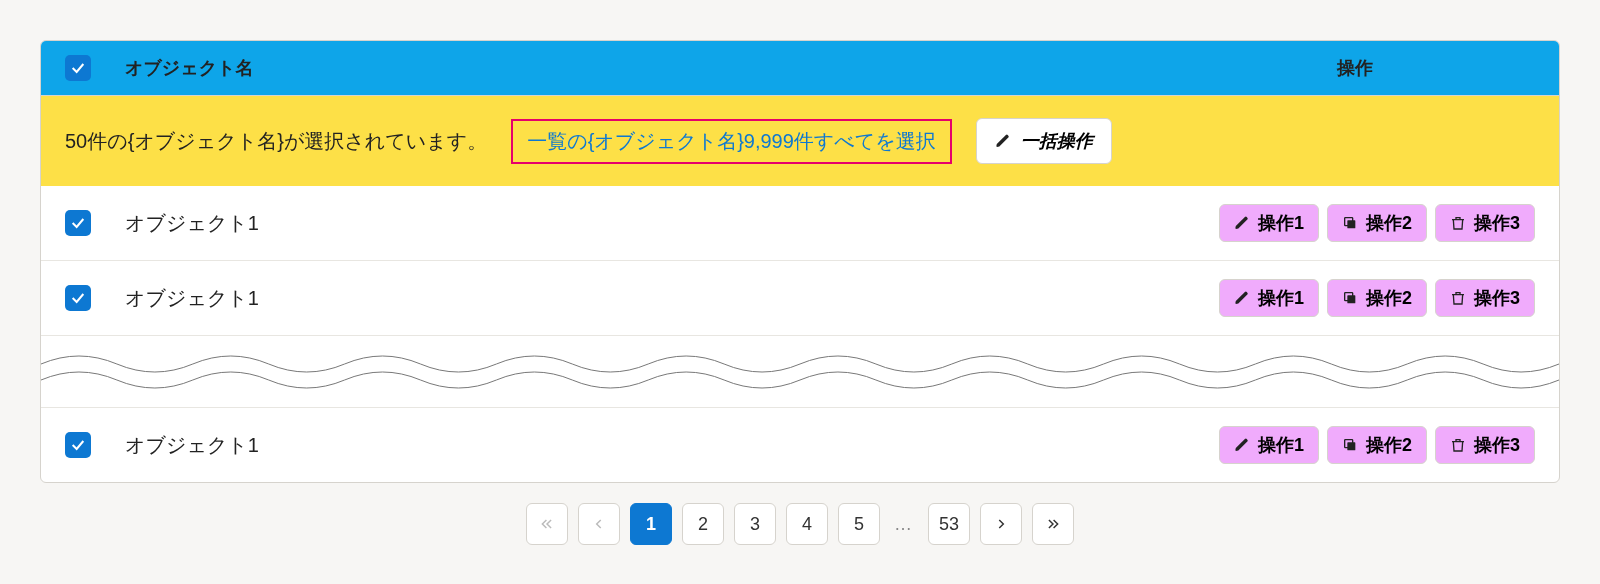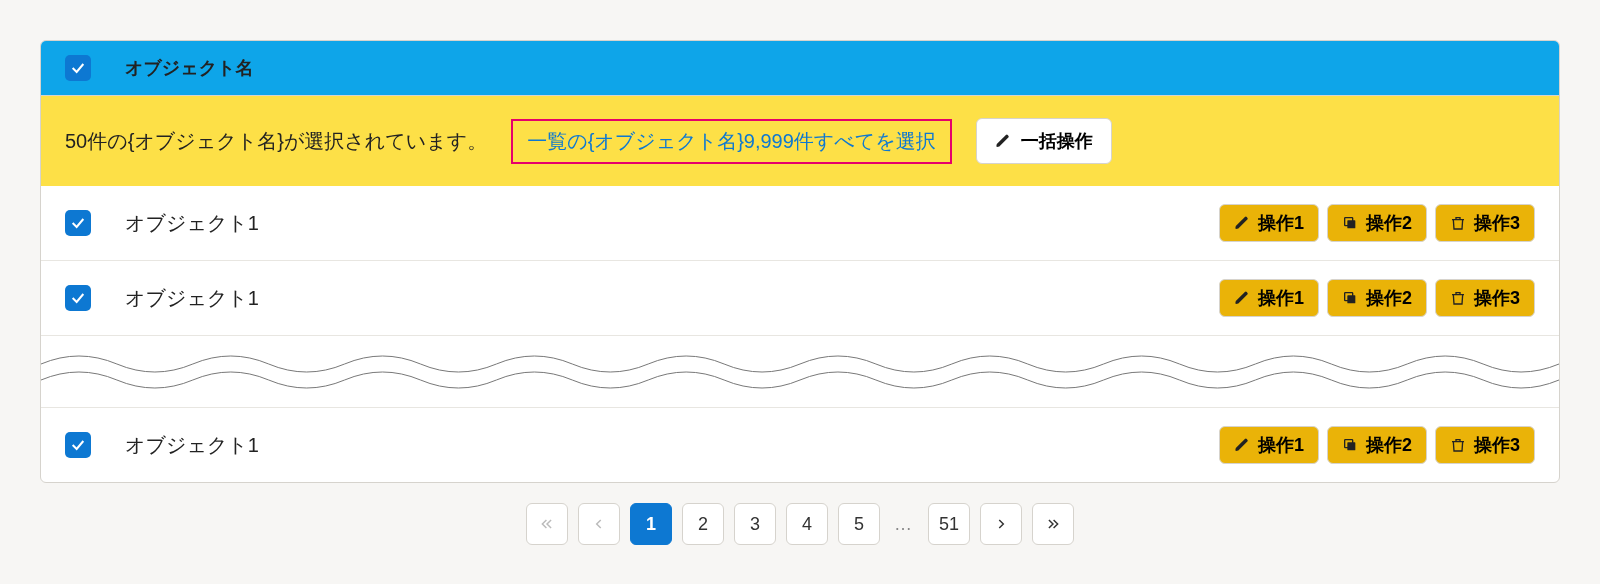--- a/index.html
+++ b/index.html
@@ -58,33 +58,34 @@
     .bulk-btn {
       background: #fff;
       border: 1px solid #d6d3cd;
       border-radius: 6px;
       padding: 10px 18px;
       font-size: 18px;
       font-weight: 700;
       display: inline-flex; align-items: center; gap: 10px;
       cursor: pointer;
       font-family: inherit;
+      font-style: italic;
     }
 
     .row {
       display: flex;
       align-items: center;
       padding: 18px 24px;
       border-bottom: 1px solid #e8e6e1;
       font-size: 20px;
     }
     .row:last-of-type { border-bottom: none; }
 
     .op-btn {
-      background: #eab308;
+      background: #f0abfc;
       border: 1px solid #d6d3cd;
       border-radius: 6px;
       padding: 6px 14px;
       font-size: 18px;
       font-weight: 700;
       display: inline-flex; align-items: center; gap: 8px;
       cursor: pointer;
       font-family: inherit;
     }
     .op-btn svg { width: 16px; height: 16px; }
@@ -128,20 +129,21 @@
 
   <div class="thead">
     <div class="col-check">
       <span class="checkbox">
         <svg viewBox="0 0 24 24">
             <polyline points="4 12 10 18 20 6"></polyline>
           </svg>
       </span>
     </div>
     <div class="col-name">オブジェクト名</div>
+    <div class="col-ops">操作</div>
   </div>
 
   <div class="selection-bar">
     <span>50件の{オブジェクト名}が選択されています。</span>
     <button class="select-all-link">一覧の{オブジェクト名}9,999件すべてを選択</button>
     <button class="bulk-btn">
       <svg viewBox="0 0 24 24" width="16" height="16">
           <path d="M3 21l3.5-.7L20 6.8a2 2 0 0 0 0-2.8l-.9-.9a2 2 0 0 0-2.8 0L2.7 16.6 2 20l1 1z" fill="#222"></path>
         </svg>
       <span>一括操作</span>
@@ -264,21 +266,21 @@
     <svg viewBox="0 0 24 24">
         <polyline points="15 5 8 12 15 19"></polyline>
       </svg>
   </button>
   <button class="page-btn active">1</button>
   <button class="page-btn">2</button>
   <button class="page-btn">3</button>
   <button class="page-btn">4</button>
   <button class="page-btn">5</button>
   <span class="page-ellipsis">…</span>
-  <button class="page-btn">51</button>
+  <button class="page-btn">53</button>
   <button class="page-btn">
     <svg viewBox="0 0 24 24">
         <polyline points="9 5 16 12 9 19"></polyline>
       </svg>
   </button>
   <button class="page-btn">
     <svg viewBox="0 0 24 24">
         <polyline points="5 5 12 12 5 19"></polyline>
         <polyline points="13 5 20 12 13 19"></polyline>
       </svg>

